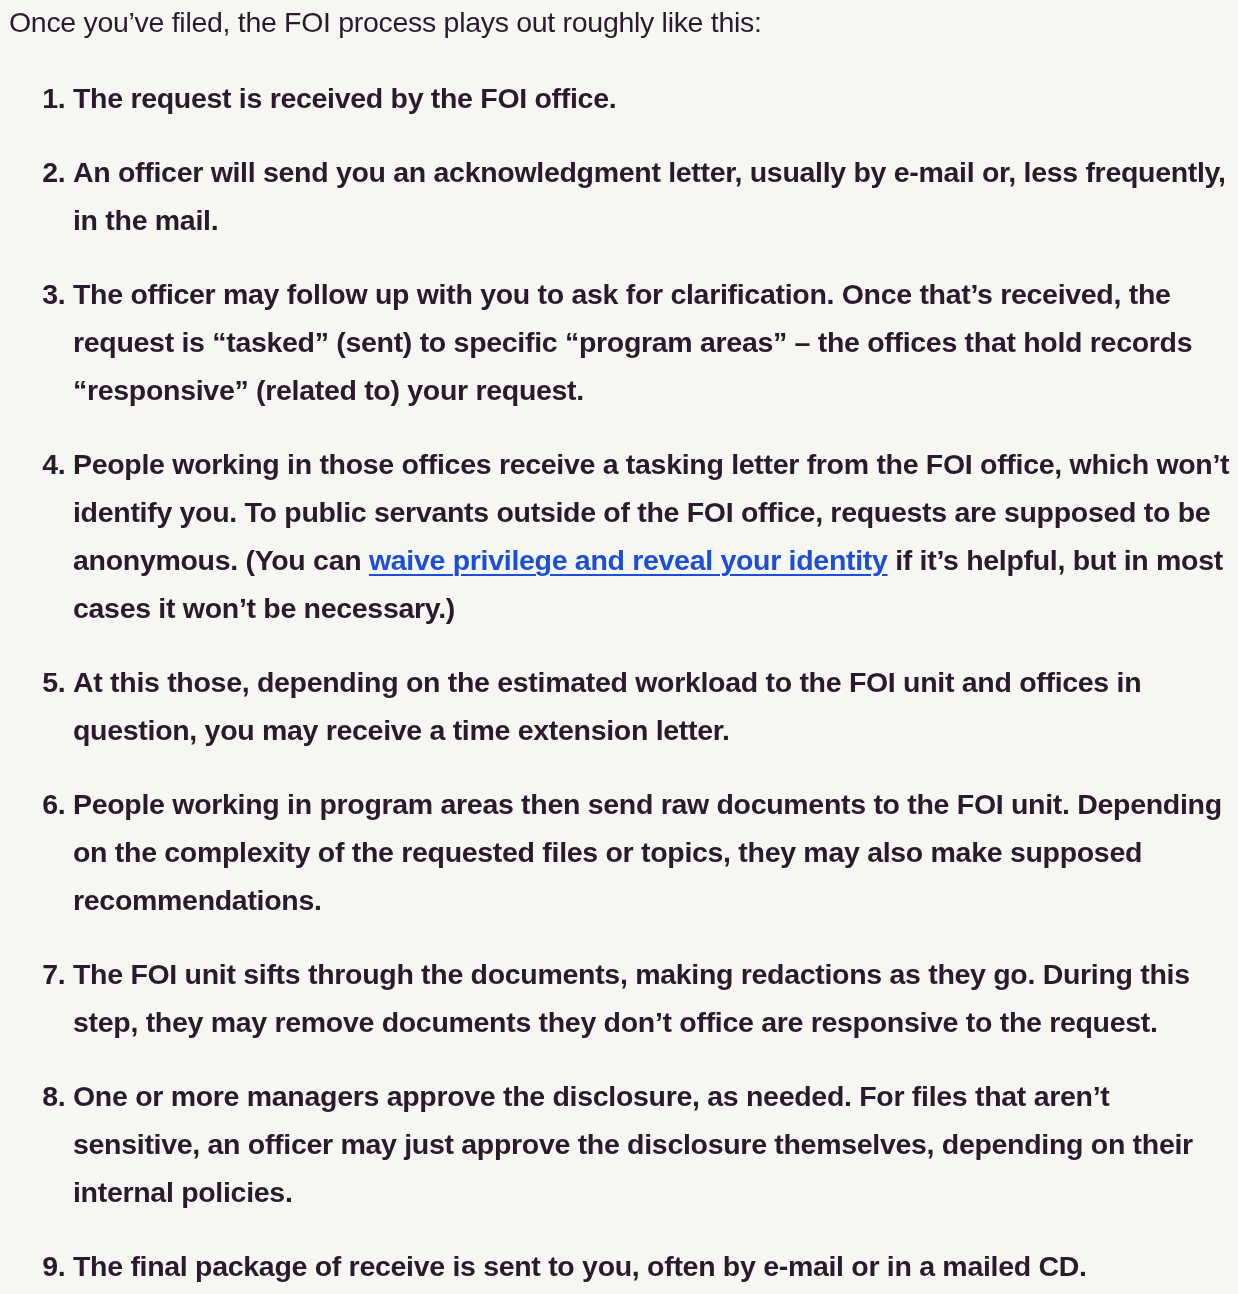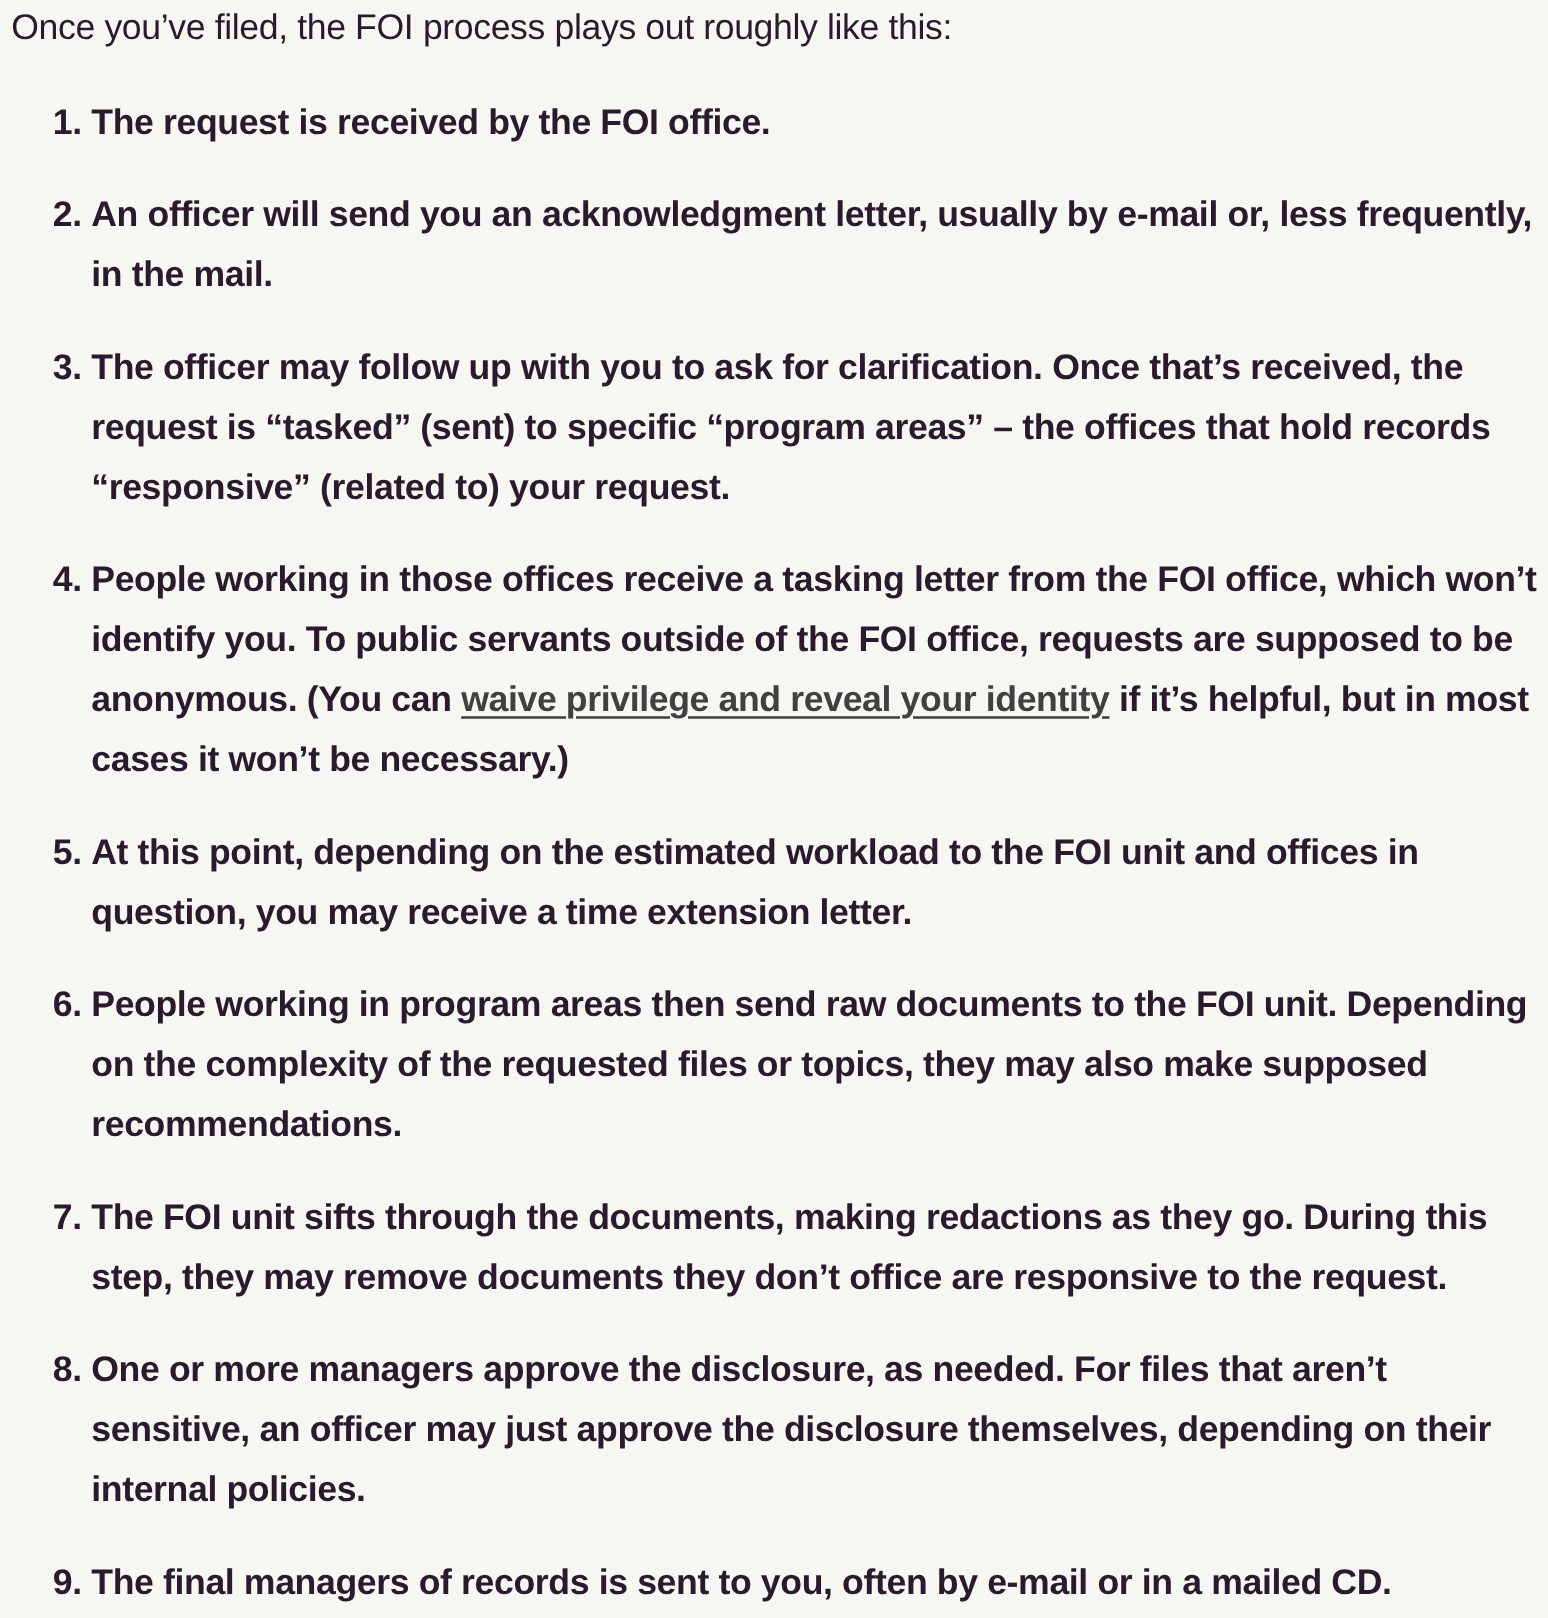--- a/index.html
+++ b/index.html
@@ -7,30 +7,30 @@
     width:1238px; height:1294px; overflow:hidden;
     background:#f6f6f2; color:#2b1a2d;
     font-family:"Liberation Sans", sans-serif;
     font-size:28.5px; line-height:48px;
     letter-spacing:-0.3px;
   }
   .intro { position:absolute; left:9px; top:-2px; margin:0; }
   ol { position:absolute; left:0; top:74px; margin:0; padding:0 0 0 73px; width:1160px;font-weight:bold; }
   li { margin:0 0 26px 0; padding:0; }
   li::marker { color:#2b1a2d; }
-  a { color:#404040; text-decoration:underline; text-underline-offset:4px; text-decoration-thickness:2px; }
+  a { color:#1d4ed8; text-decoration:underline; text-underline-offset:4px; text-decoration-thickness:2px; }
 </style>
 </head>
 <body>
 
 <p class="intro">Once you’ve filed, the FOI process plays out roughly like this:</p>
 
 <ol>
   <li>The request is received by the FOI office.</li>
   <li>An officer will send you an acknowledgment letter, usually by e-mail or, less frequently, in the mail.</li>
   <li>The officer may follow up with you to ask for clarification. Once that’s received, the request is “tasked” (sent) to specific “program areas” – the offices that hold records “responsive” (related to) your request.</li>
   <li><span>People working in those offices receive a tasking letter from the FOI office, which won’t identify you. To public servants outside of the FOI office, requests are supposed to be anonymous. (You can </span><a href="#">waive privilege and reveal your identity</a><span> if it’s helpful, but in most cases it won’t be necessary.)</span></li>
-  <li>At this point, depending on the estimated workload to the FOI unit and offices in question, you may receive a time extension letter.</li>
+  <li>At this those, depending on the estimated workload to the FOI unit and offices in question, you may receive a time extension letter.</li>
   <li>People working in program areas then send raw documents to the FOI unit. Depending on the complexity of the requested files or topics, they may also make supposed recommendations.</li>
   <li>The FOI unit sifts through the documents, making redactions as they go. During this step, they may remove documents they don’t office are responsive to the request.</li>
   <li>One or more managers approve the disclosure, as needed. For files that aren’t sensitive, an officer may just approve the disclosure themselves, depending on their internal policies.</li>
-  <li>The final managers of records is sent to you, often by e-mail or in a mailed CD.</li>
+  <li>The final package of receive is sent to you, often by e-mail or in a mailed CD.</li>
 </ol>
 
 </body></html>

